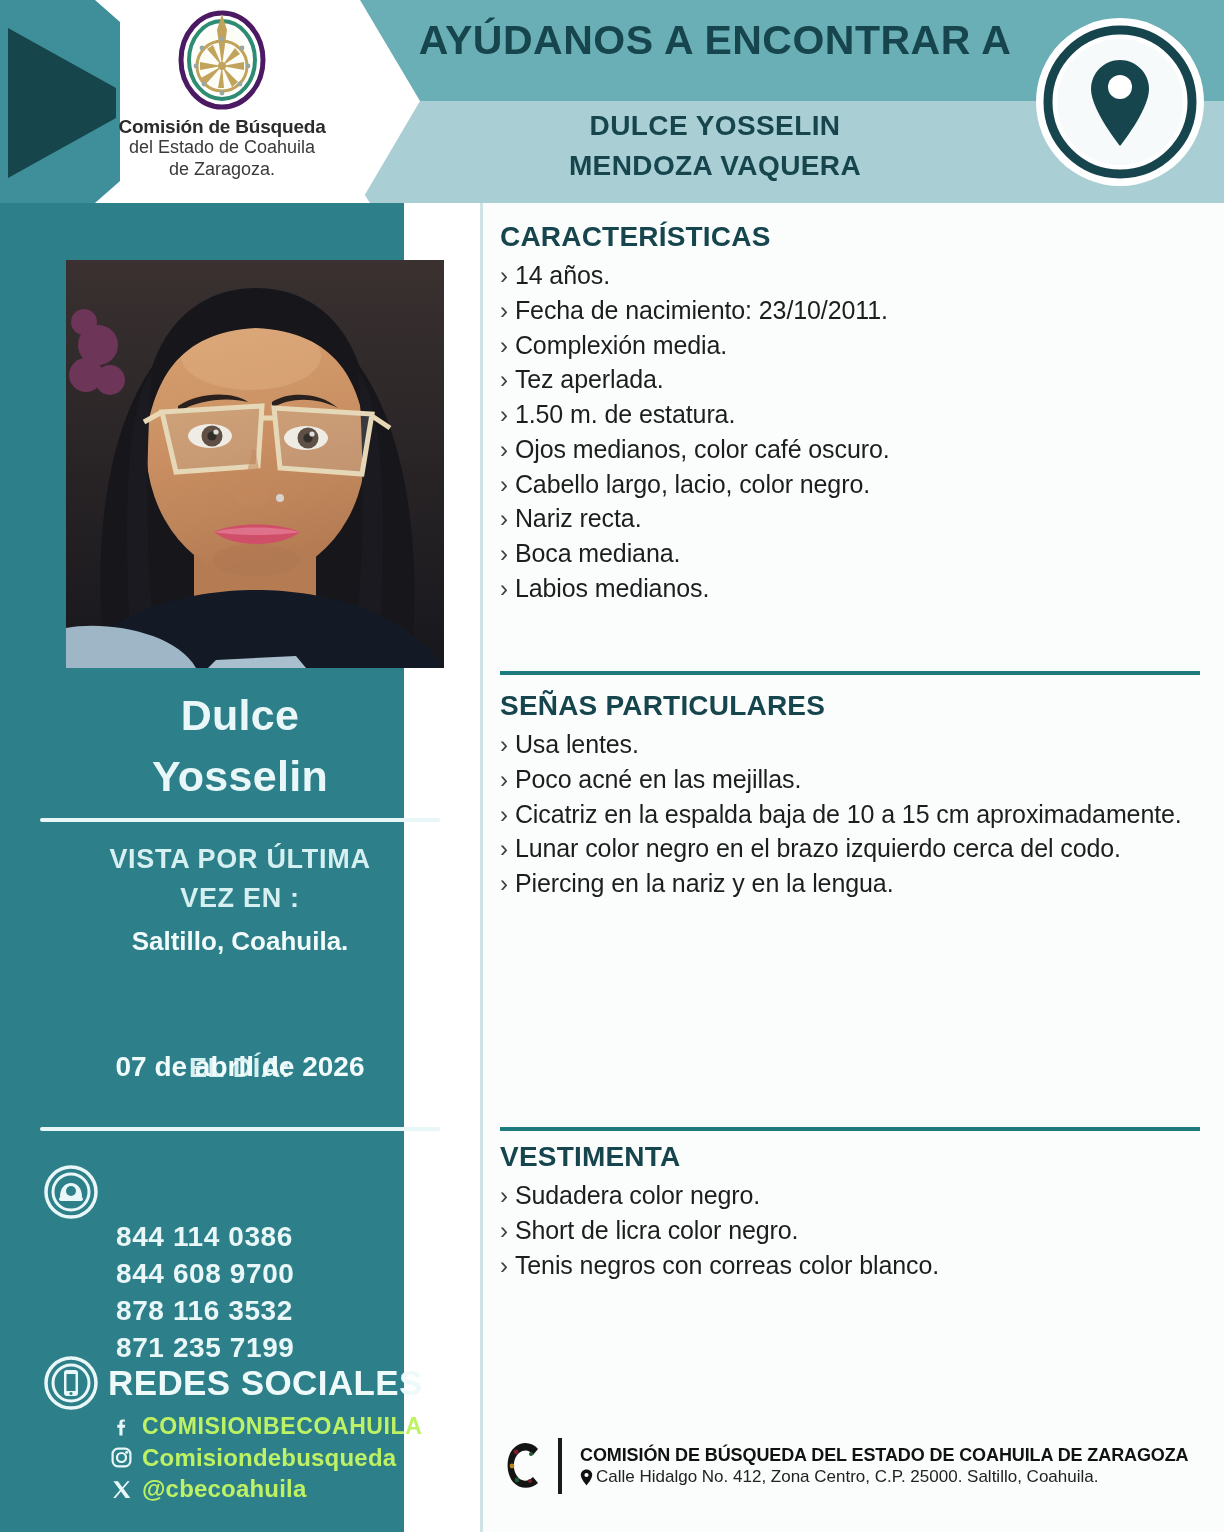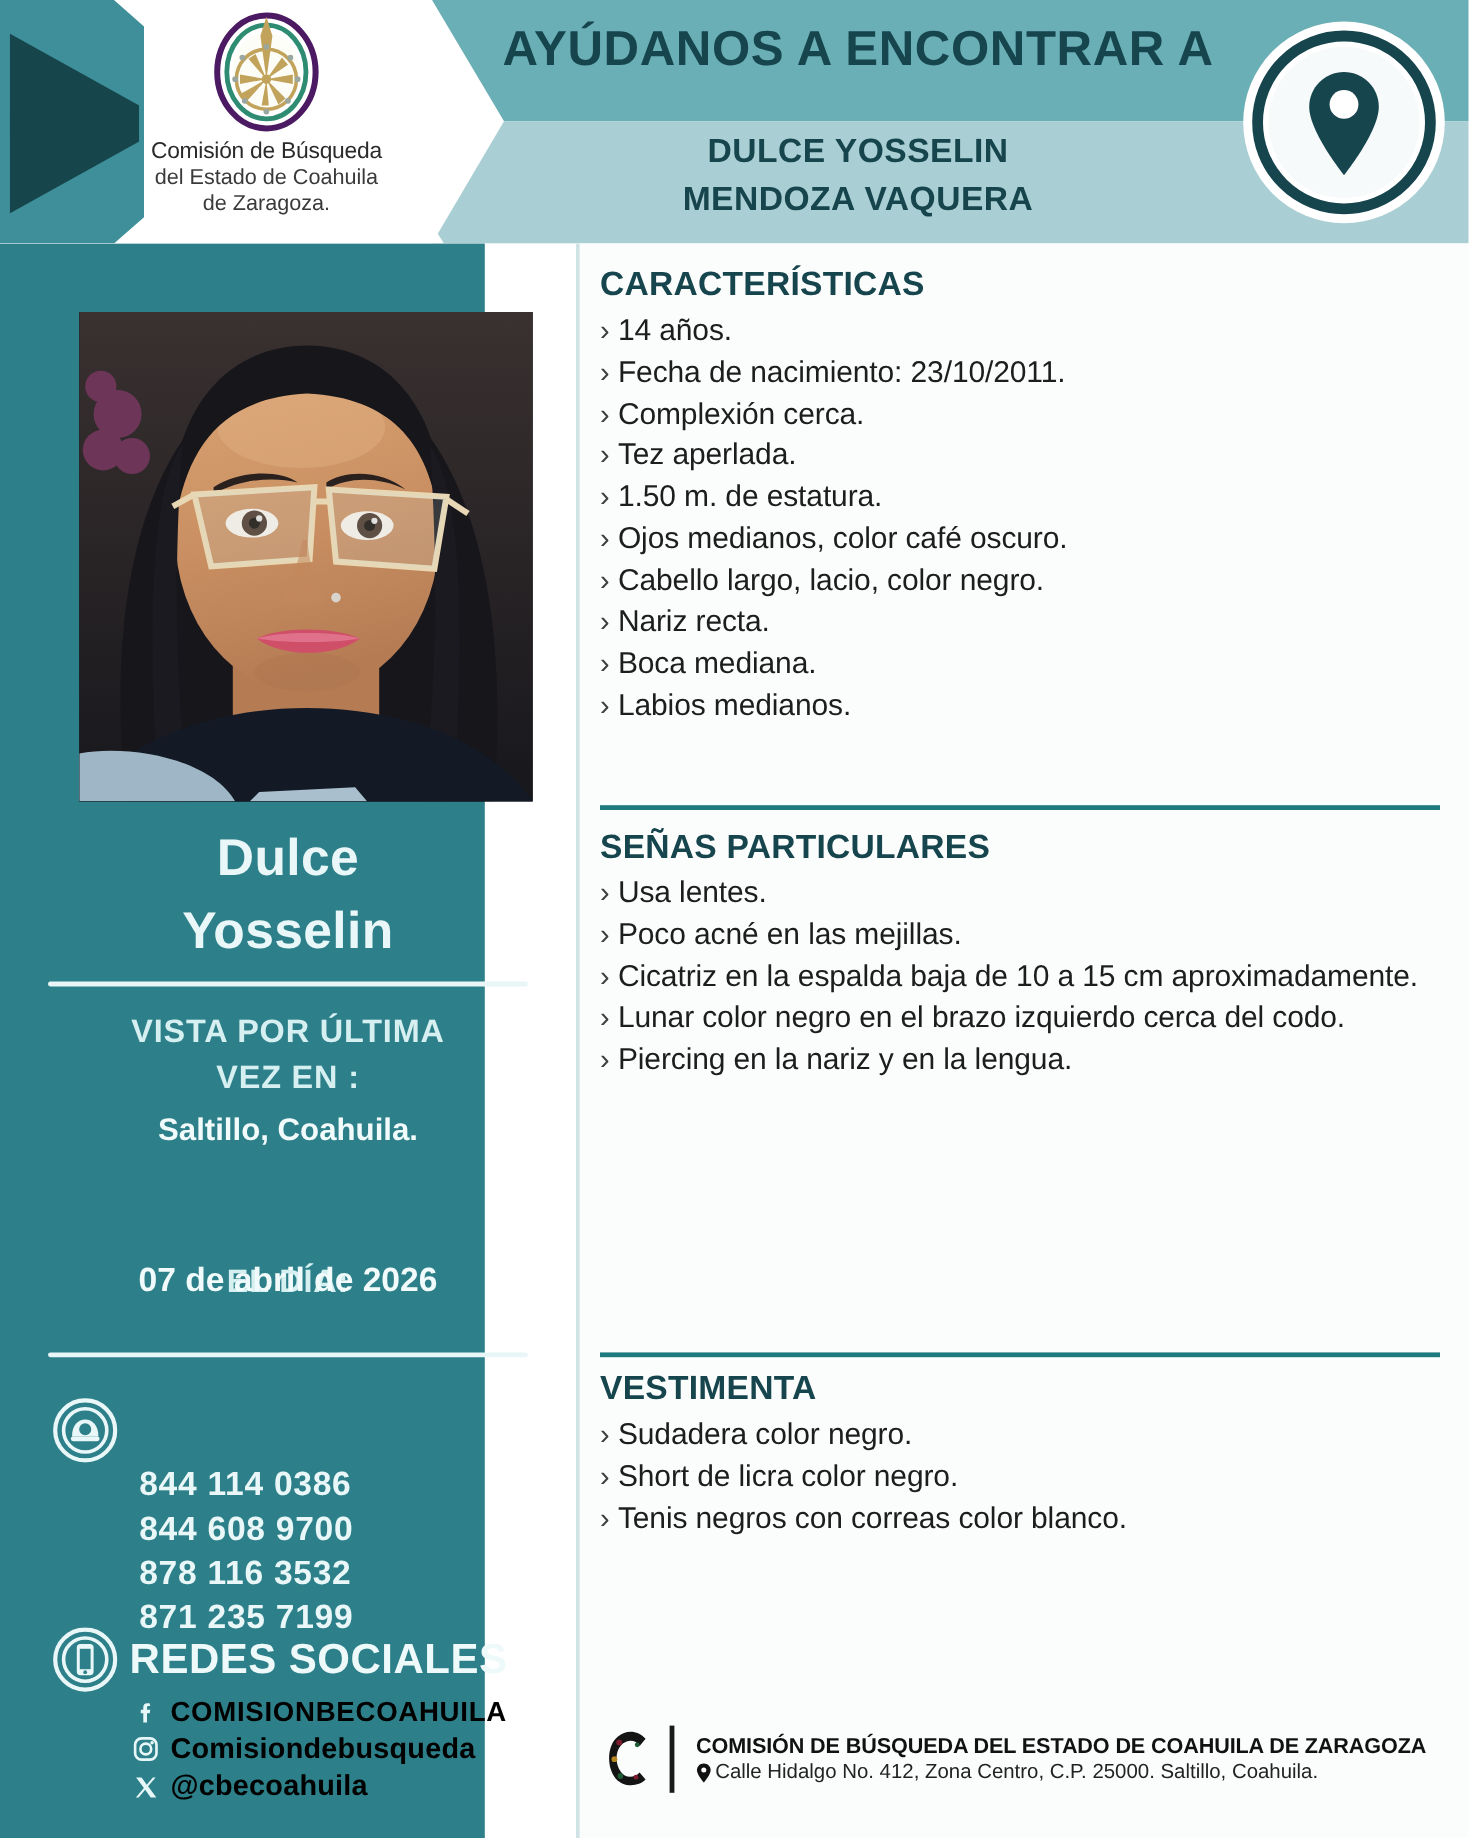--- a/index.html
+++ b/index.html
@@ -77,21 +77,21 @@
     width: 260px;
     text-align: center;
     z-index: 6;
   }
   .logo-emblem {
     width: 96px; height: 104px;
     margin: 0 auto 4px auto;
     display: block;
   }
   .logo-line1 {
-    font-size: 19px; font-weight: normal; color: #2b2b2b;
+    font-size: 19px; font-weight: bold; color: #2b2b2b;
     line-height: 1.12; letter-spacing: -0.2px;
   }
   .logo-line2, .logo-line3 {
     font-size: 18px; font-weight: normal; color: #3a3a3a;
     line-height: 1.18;
   }
 
   .hdr-title {
     position: absolute;
     left: 370px; top: 17px;
@@ -241,21 +241,21 @@
     font-size: 35px; font-weight: bold; color: #eef9fa; letter-spacing: 0.4px;
   }
   .social-list { padding-left: 66px; margin-top: 2px; }
   .social-row {
     display: flex; align-items: center; gap: 9px;
     line-height: 1.24;
     margin-bottom: 2px;
   }
   .social-row .sicon { width: 23px; height: 23px; flex: 0 0 23px; }
   .social-row .stext {
-    font-size: 24px; color: #000000; font-weight: bold; letter-spacing: 0.2px;
+    font-size: 24px; color: #bef264; font-weight: bold; letter-spacing: 0.2px;
   }
   .social-row.fb .stext { font-size: 23px; letter-spacing: 0.6px; }
 
   
   .main {
     position: absolute;
     left: 480px; top: 0;
     width: 744px; height: 1329px;
     background: #fbfdfd;
   }
@@ -539,21 +539,21 @@
     </div>
 
     <div class="main">
       <div class="main-edge"></div>
 
       <div class="section sec-caracteristicas">
         <div class="sec-title">CARACTERÍSTICAS</div>
         <ul class="sec-list">
           <li>14 años.</li>
           <li>Fecha de nacimiento: 23/10/2011.</li>
-          <li>Complexión cerca.</li>
+          <li>Complexión media.</li>
           <li>Tez aperlada.</li>
           <li>1.50 m. de estatura.</li>
           <li>Ojos medianos, color café oscuro.</li>
           <li>Cabello largo, lacio, color negro.</li>
           <li>Nariz recta.</li>
           <li>Boca mediana.</li>
           <li>Labios medianos.</li>
         </ul>
       </div>
 

